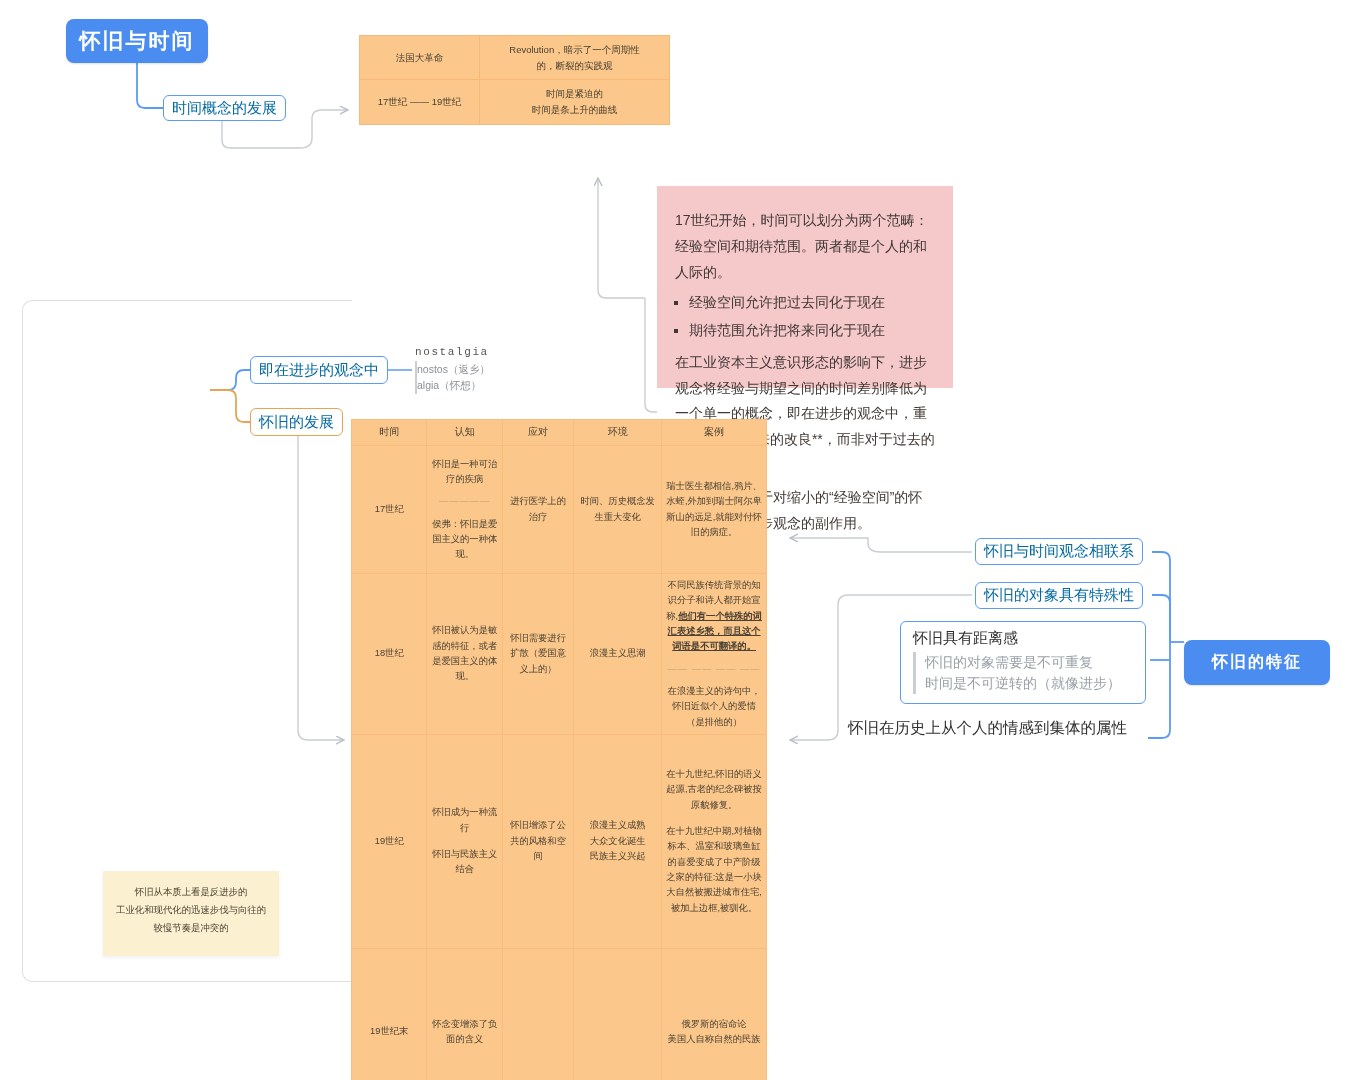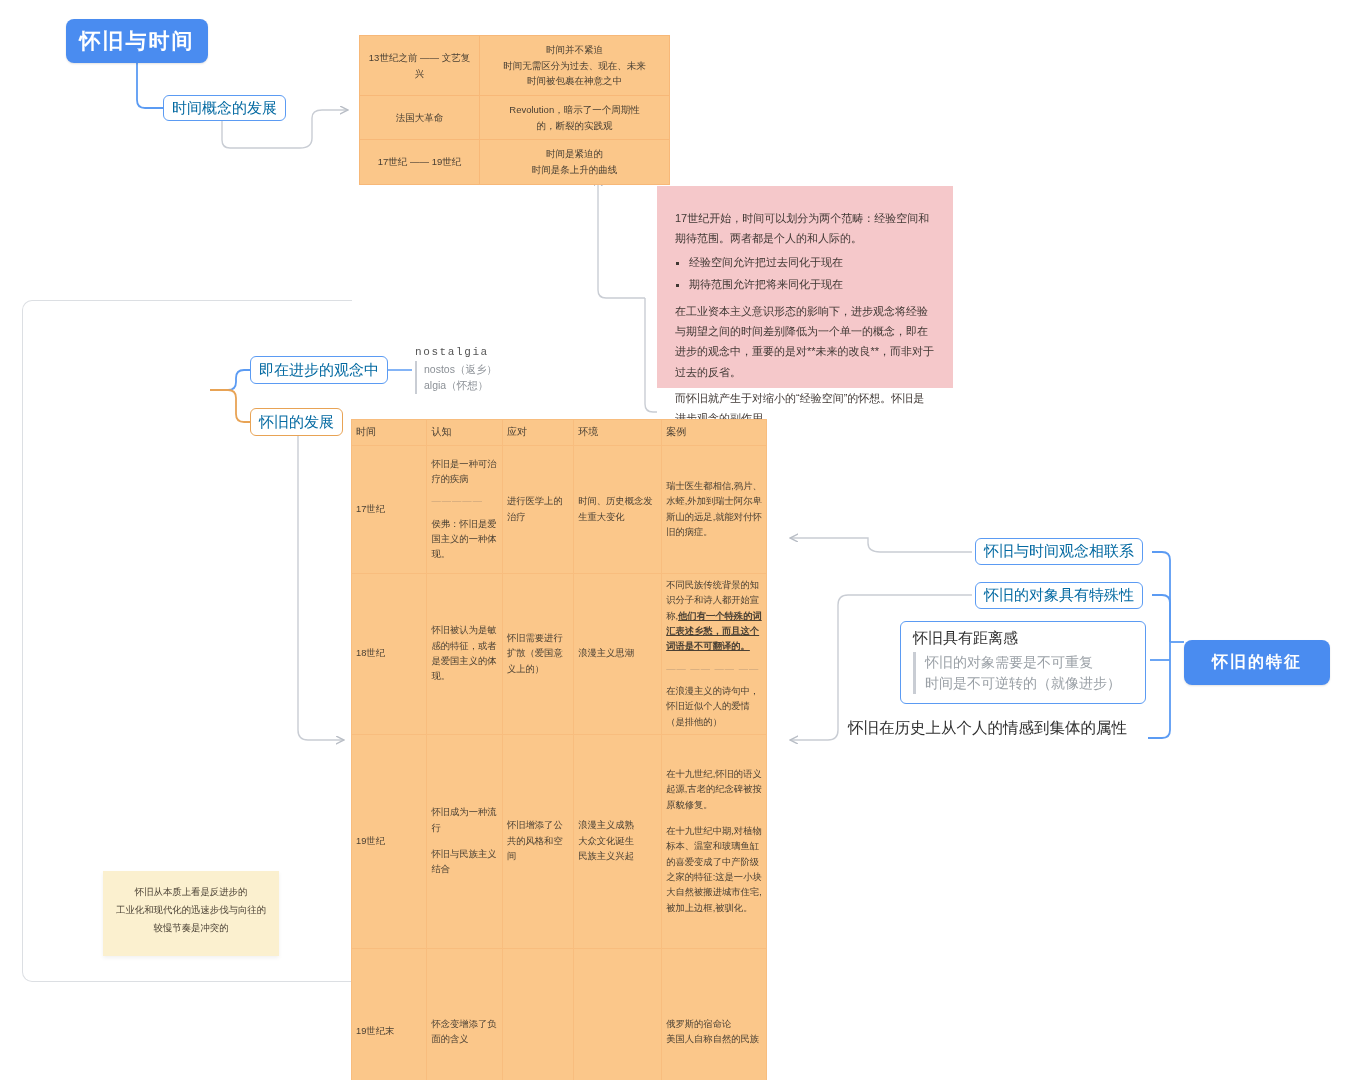--- a/index.html
+++ b/index.html
@@ -67,21 +67,21 @@
     font-size:15.5px; color:#2f2f2f; white-space:nowrap;
   }
 
   
   #etymology-note{
     position:absolute; left:415px; top:346px; width:120px;
     font-family:"Liberation Mono","DejaVu Sans Mono",monospace;
   }
   #etymology-note .word{ font-size:11px; color:#555; letter-spacing:1.6px; }
   #etymology-note .glosses{
-    border-left:2.5px solid #c9cdd4; padding-left:7px; margin-top:3px;
+    border-left:2.5px solid #c9cdd4; padding-left:0; margin-top:3px;
     font-size:10.5px; color:#8b9096; line-height:1.55;
     font-family:"Liberation Sans","DejaVu Sans",sans-serif;
   }
 
   
   #time-table{
     position:absolute; left:359px; top:35px; width:311px;
     background:#fbc78a;
     border-collapse:collapse;
   }
@@ -91,21 +91,21 @@
     line-height:1.65; padding:6px 5px;
     vertical-align:middle;
   }
   #time-table td.era{ width:120px; }
 
   
   #pink-note{
     position:absolute; left:657px; top:186px; width:296px; height:202px;
     background:#f5c8ca;
     padding:22px 18px 0 18px;
-    font-size:11px; line-height:1.85; color:#3f3733;
+    font-size:14px; line-height:1.85; color:#3f3733;
   }
   #pink-note ul{ margin:2px 0 0 0; padding-left:14px; }
   #pink-note li{ list-style:square; line-height:2.0; }
   #pink-note p{ margin:6px 0 0 0; }
   #pink-note p.first{ margin:0; }
 
   
   #yellow-note{
     position:absolute; left:103px; top:871px; width:176px; height:85px;
     background:#fbf0cf;
@@ -117,21 +117,21 @@
   #yellow-note p.second{ margin-top:0; }
 
   
   #dev-table{
     position:absolute; left:351px; top:419px; width:416px;
     border-collapse:collapse; background:#fbc78a;
   }
   #dev-table th, #dev-table td{
     border:1px solid #f8bd7e;
     font-size:9.3px; color:#4a4034;
-    text-align:left; vertical-align:middle;
+    text-align:center; vertical-align:middle;
     line-height:1.65; padding:4px 4px;
   }
   #dev-table th{ font-weight:normal; font-size:10px; height:26px; }
   #dev-table td.c-era{ width:72px; }
   #dev-table td.c-cog{ width:72px; }
   #dev-table td.c-resp{ width:68px; }
   #dev-table td.c-env{ width:84px; }
   #dev-table td.c-case{ width:100px; }
   #dev-table tr.r17 td{ height:128px; }
   #dev-table tr.r18 td{ height:140px; }
@@ -214,28 +214,20 @@
     <div class="word">nostalgia</div>
     <div class="glosses">
       <div>nostos（返乡）</div>
       <div>algia（怀想）</div>
     </div>
   </div>
 
   <table id="time-table">
     <tbody>
       <tr>
-        <td class="era">13世纪之前 —— 文艺复兴</td>
-        <td>
-          <span class="blk">时间并不紧迫</span>
-          <span class="blk">时间无需区分为过去、现在、未来</span>
-          <span class="blk">时间被包裹在神意之中</span>
-        </td>
-      </tr>
-      <tr>
         <td class="era">法国大革命</td>
         <td>
           <span class="blk">Revolution，暗示了一个周期性</span>
           <span class="blk">的，断裂的实践观</span>
         </td>
       </tr>
       <tr>
         <td class="era">17世纪 —— 19世纪</td>
         <td>
           <span class="blk">时间是紧迫的</span>

